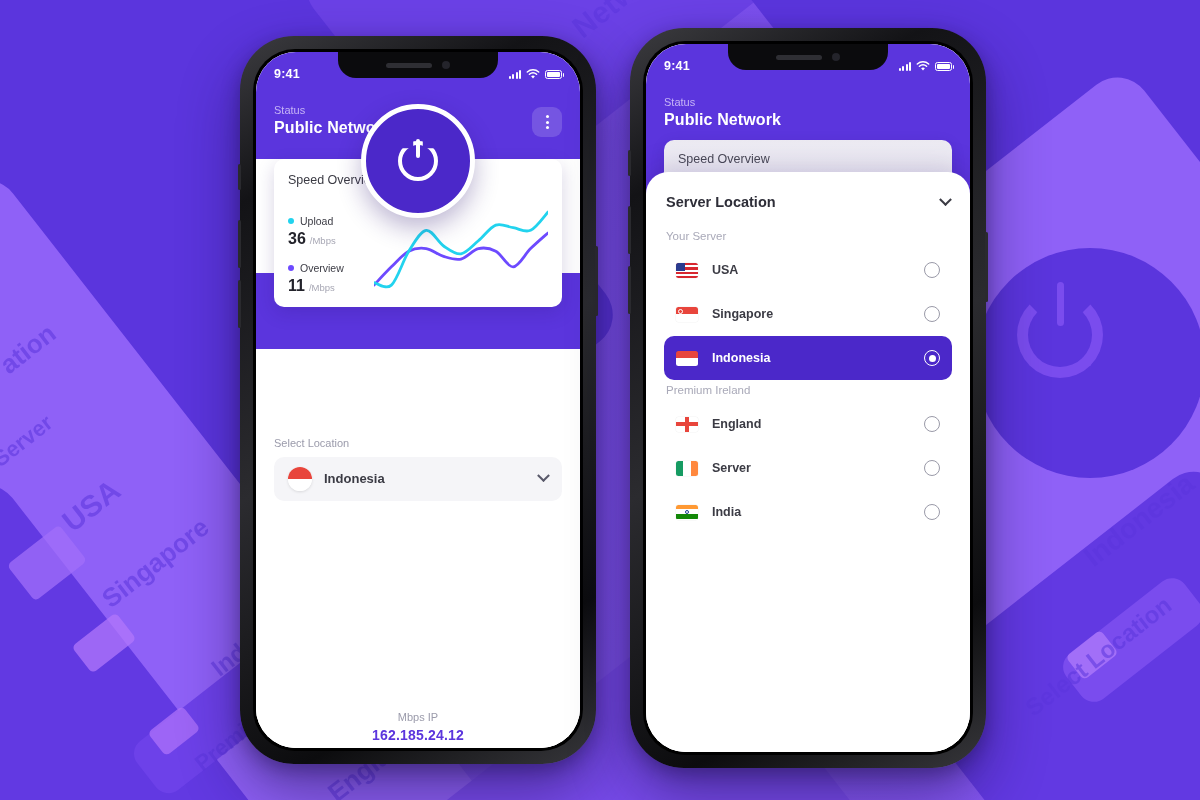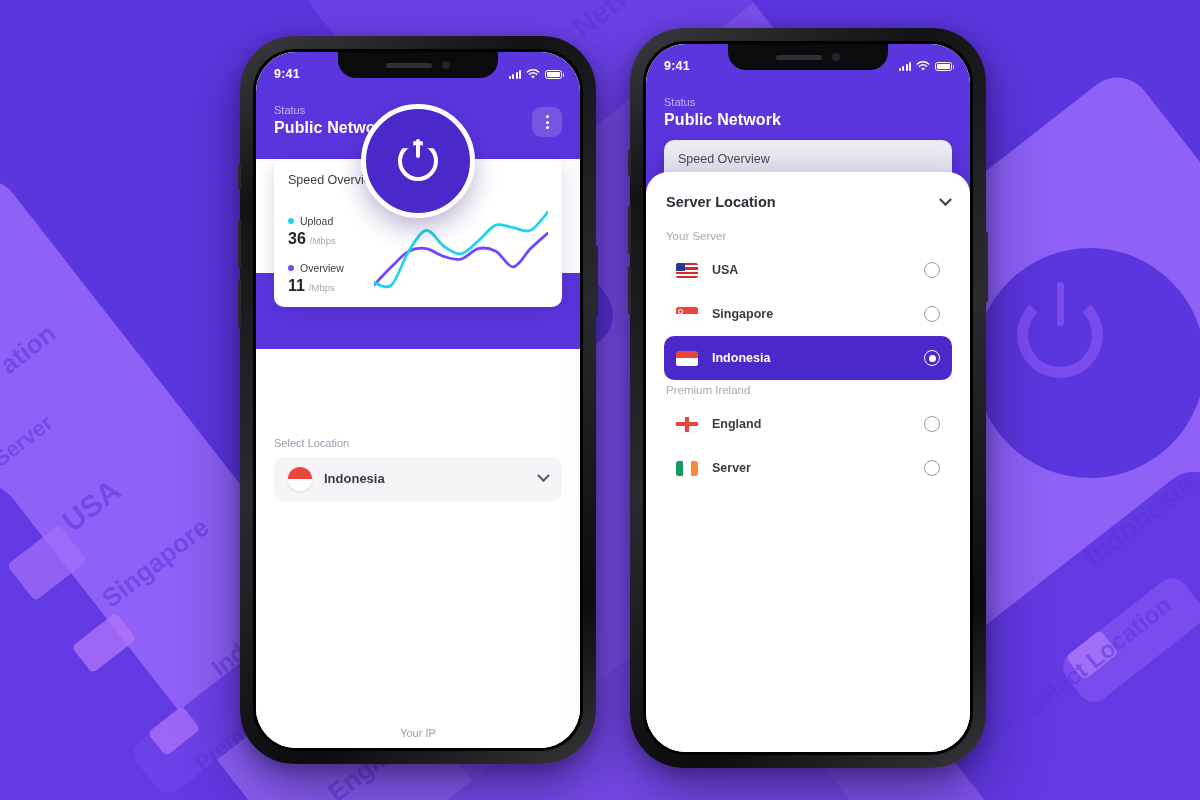--- a/index.html
+++ b/index.html
@@ -439,21 +439,22 @@
           <div class="select-label">Select Location</div>
           <div class="select-box">
             <span class="flag-circle f-id">
               <span class="t" style="display:block"></span>
                 <span class="b" style="display:block"></span>
             </span>
             <span class="select-text">Indonesia</span>
             <span class="chev"></span>
           </div>
           <div class="ip-block">
-            <div class="ip-label">Your IP</div>
+            <div class="ip-label">Mbps IP</div>
+            <div class="ip-value">162.185.24.12</div>
           </div>
         </div>
       </div>
     </div>
   </div>
 </div>
 
 <div class="phone" style="left:630px; top:28px; width:356px; height:740px;">
   <div class="side-btn side-left" style="top:122px; height:26px;"></div>
   <div class="side-btn side-left" style="top:178px; height:48px;"></div>
@@ -544,18 +545,29 @@
               </div>
               <div class="srv-row">
                 <span class="flag f-ie">
                   <span class="g"></span>
                   <span class="w"></span>
                   <span class="o"></span>
                 </span>
                 <span class="srv-name">Server</span>
                 <span class="radio"></span>
               </div>
+              <div class="srv-row">
+                <span class="flag f-in">
+                  <span class="o" style="display:block"></span>
+                  <span class="w" style="display:block">
+                    <span class="chakra"></span>
+                  </span>
+                  <span class="g" style="display:block"></span>
+                </span>
+                <span class="srv-name">India</span>
+                <span class="radio"></span>
+              </div>
             </div>
         </div>
       </div>
     </div>
   </div>
 </div>
 
 </body></html>

